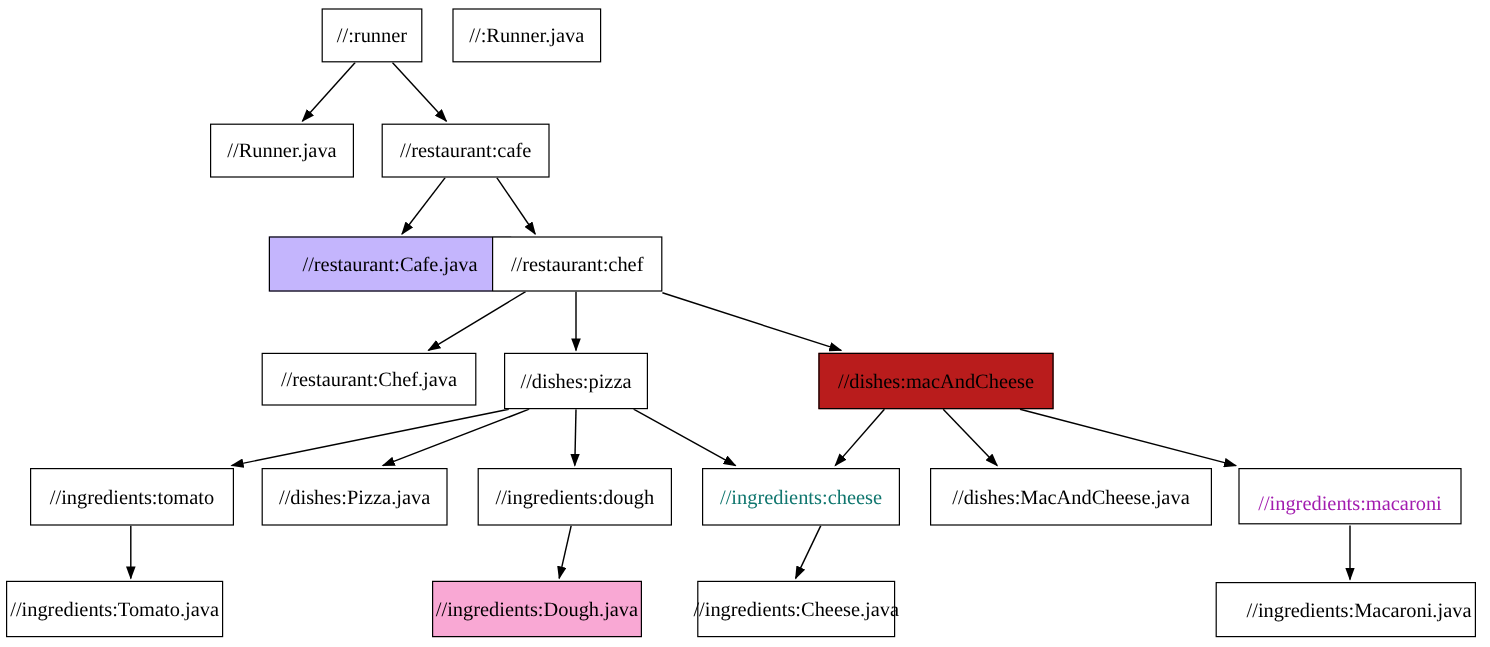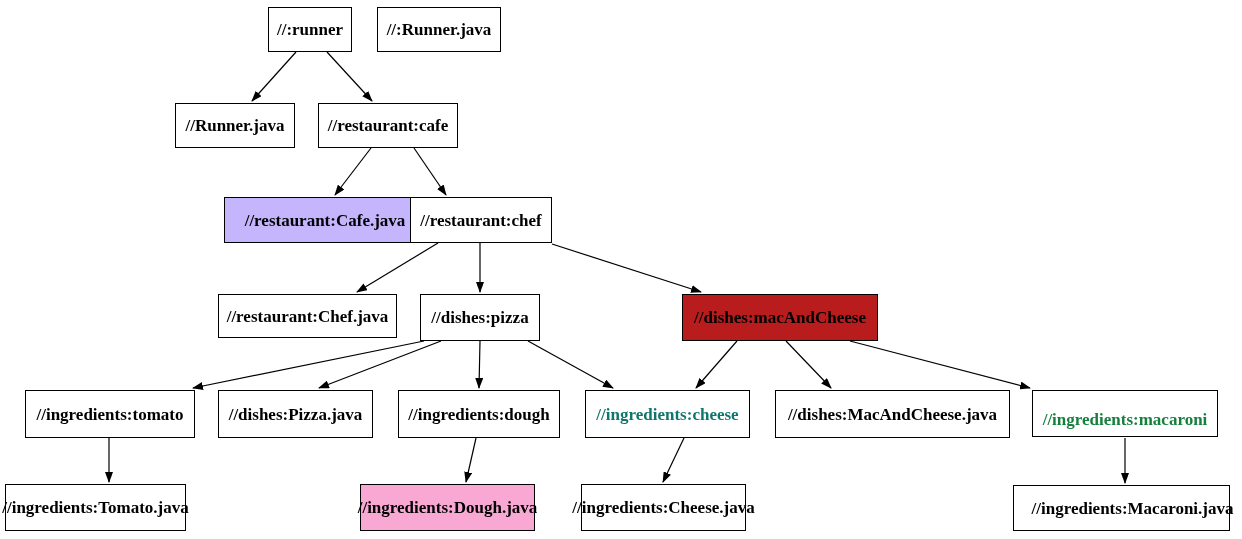--- a/index.html
+++ b/index.html
@@ -7,21 +7,20 @@
     padding: 0;
     background: #ffffff;
   }
   .graph-canvas {
     position: relative;
     width: 1242px;
     height: 539px;
     background: #ffffff;
     overflow: hidden;
     font-family: "Liberation Serif", serif;
-    font-weight: bold;
   }
   .edges-svg {
     position: absolute;
     left: 0;
     top: 0;
     width: 1242px;
     height: 539px;
   }
   .node {
     position: absolute;
@@ -108,21 +107,21 @@
       <div class="node" style="left: 398px; top: 390px; width: 162px; height: 48px; border-color: rgb(0, 0, 0); background: rgb(255, 255, 255);">
         <span class="node-label" style="color: rgb(0, 0, 0);">//ingredients:dough</span>
       </div>
       <div class="node" style="left: 585px; top: 390px; width: 165px; height: 48px; border-color: rgb(0, 0, 0); background: rgb(255, 255, 255);">
         <span class="node-label" style="color: #0f766e;">//ingredients:cheese</span>
       </div>
       <div class="node" style="left: 775px; top: 390px; width: 235px; height: 48px; border-color: rgb(0, 0, 0); background: rgb(255, 255, 255);">
         <span class="node-label" style="color: rgb(0, 0, 0);">//dishes:MacAndCheese.java</span>
       </div>
       <div class="node" style="left: 1032px; top: 390px; width: 186px; height: 47px; border-color: rgb(0, 0, 0); background: rgb(255, 255, 255);">
-        <span class="node-label" style="color: #15803d; margin-top: 12px;">//ingredients:macaroni</span>
+        <span class="node-label" style="color: #a21caf; margin-top: 12px;">//ingredients:macaroni</span>
       </div>
       <div class="node" style="left: 5px; top: 484px; width: 181px; height: 47px; border-color: rgb(0, 0, 0); background: rgb(255, 255, 255);">
         <span class="node-label" style="color: rgb(0, 0, 0);">//ingredients:Tomato.java</span>
       </div>
       <div class="node" style="left: 360px; top: 484px; width: 175px; height: 47px; border-color: rgb(0, 0, 0); background: #f9a8d4;">
         <span class="node-label" style="color: rgb(0, 0, 0);">//ingredients:Dough.java</span>
       </div>
       <div class="node" style="left: 581px; top: 484px; width: 165px; height: 47px; border-color: rgb(0, 0, 0); background: rgb(255, 255, 255);">
         <span class="node-label" style="color: rgb(0, 0, 0);">//ingredients:Cheese.java</span>
       </div>

